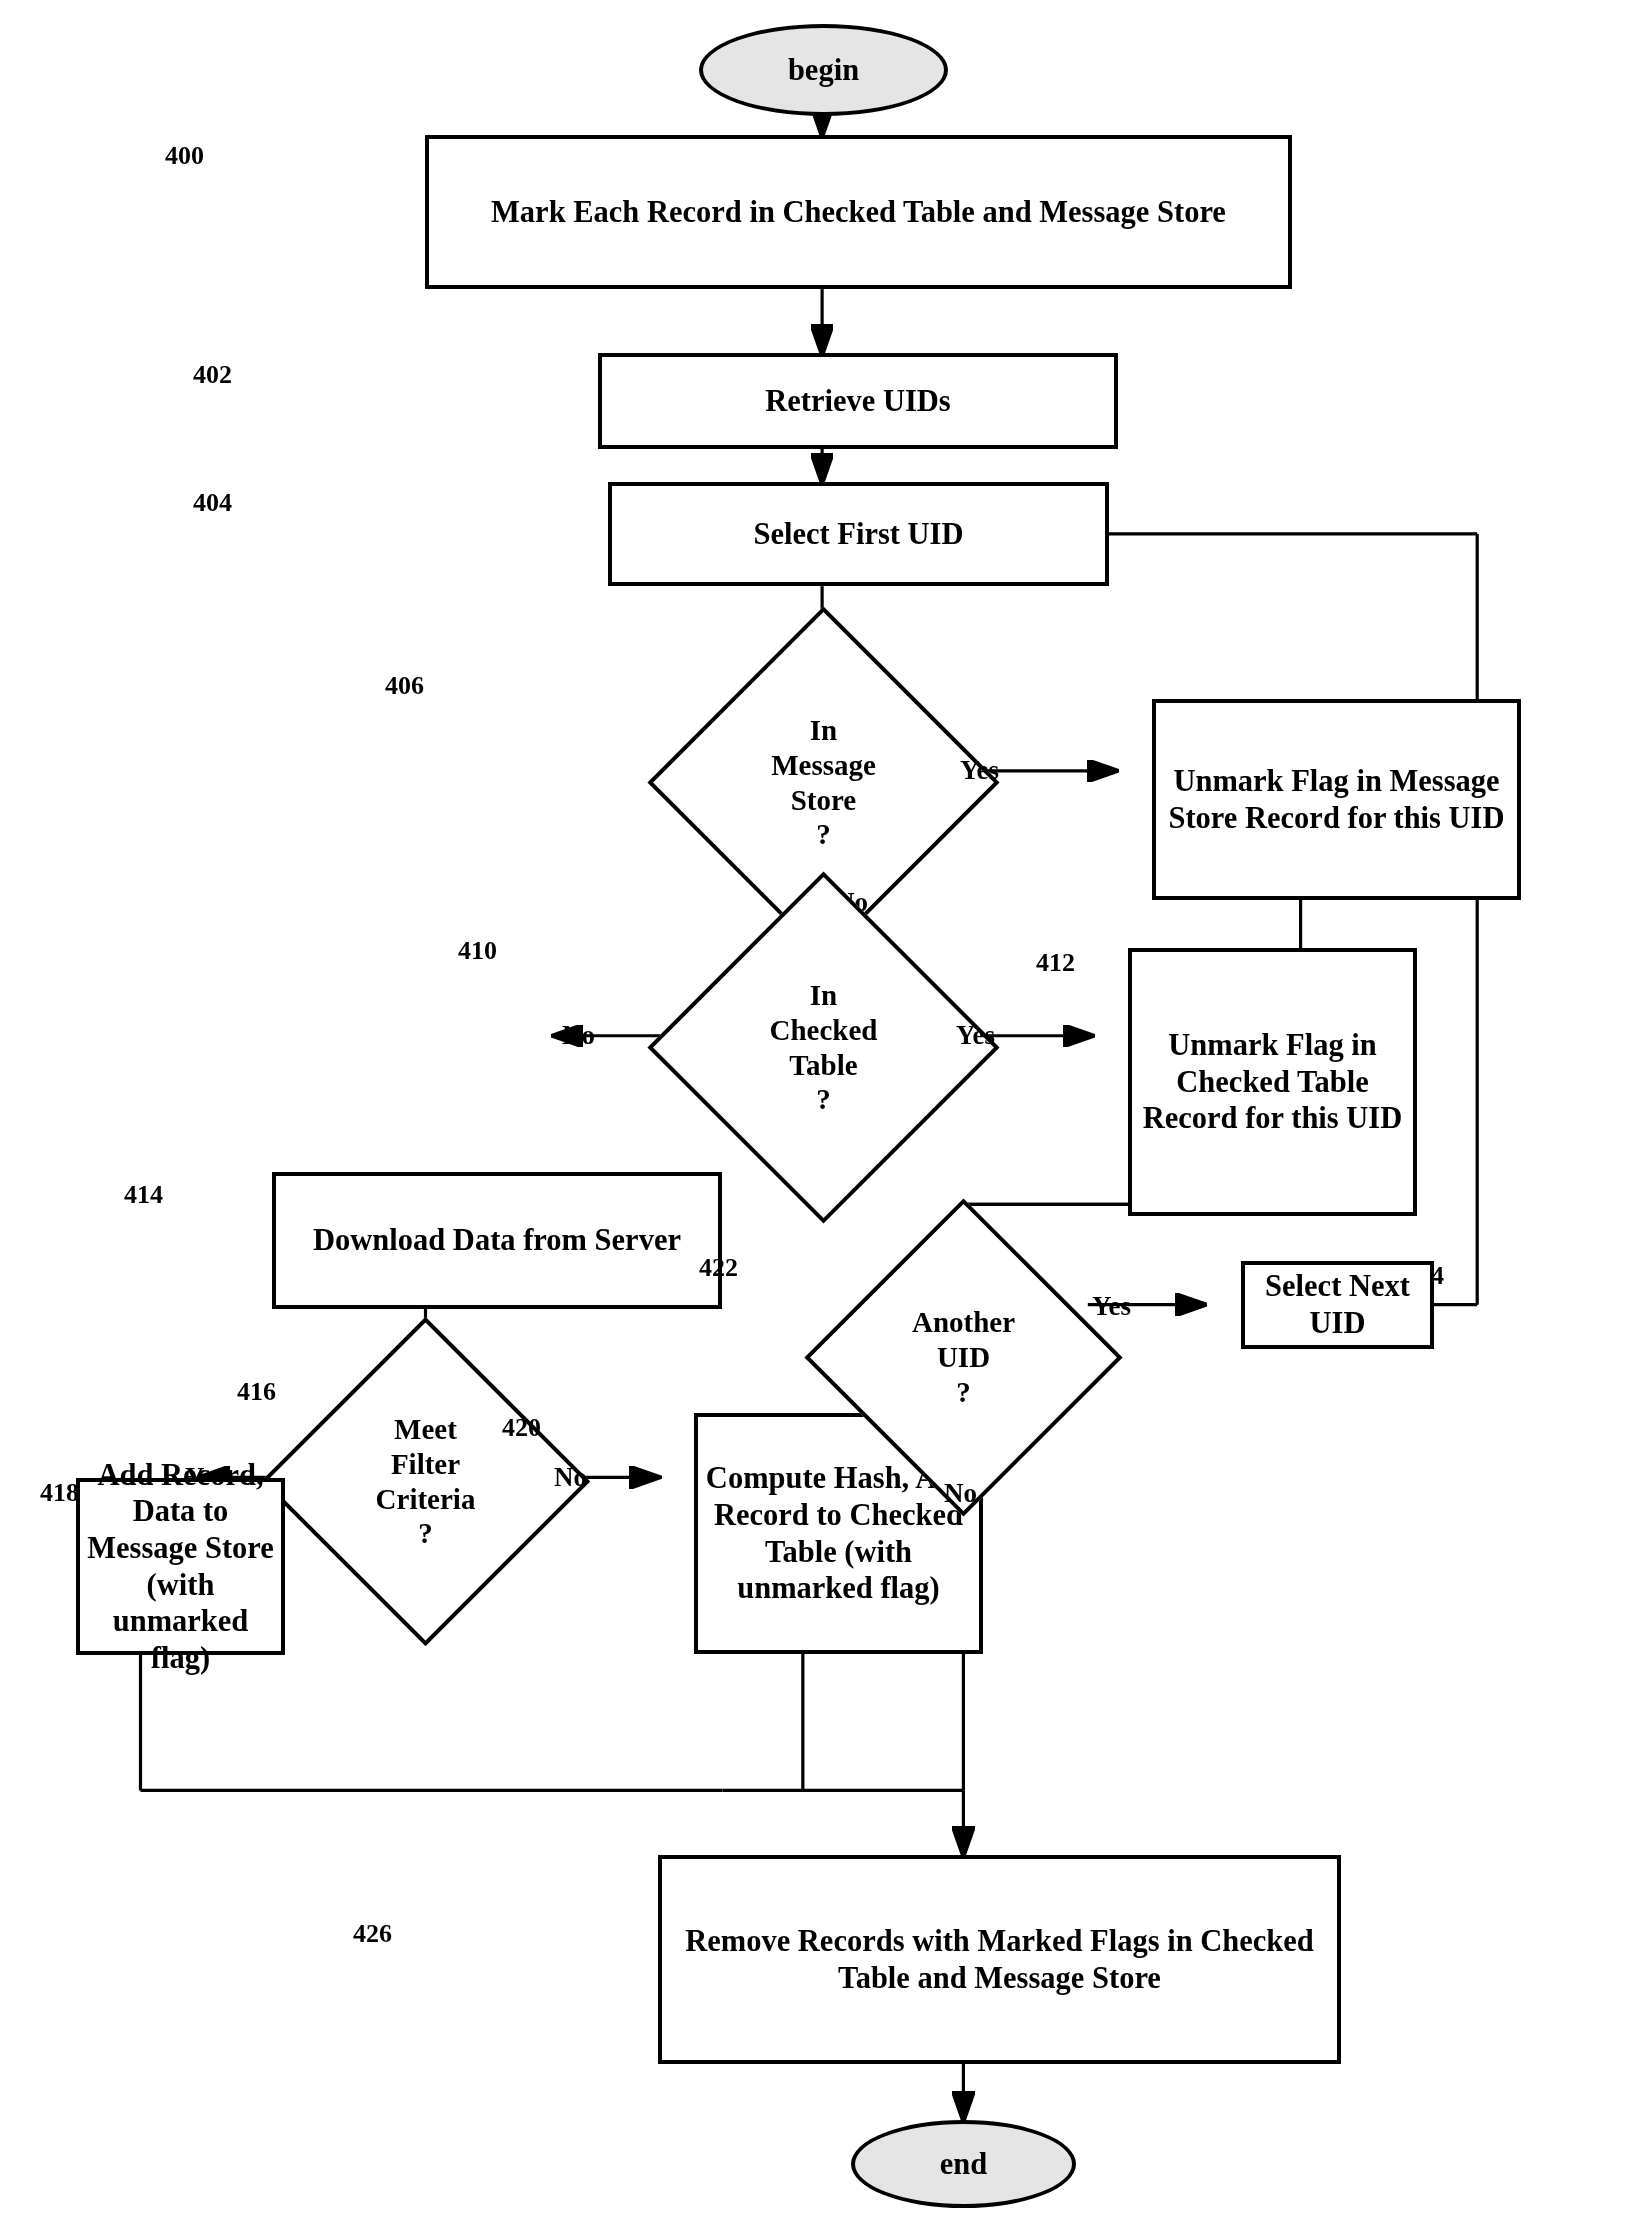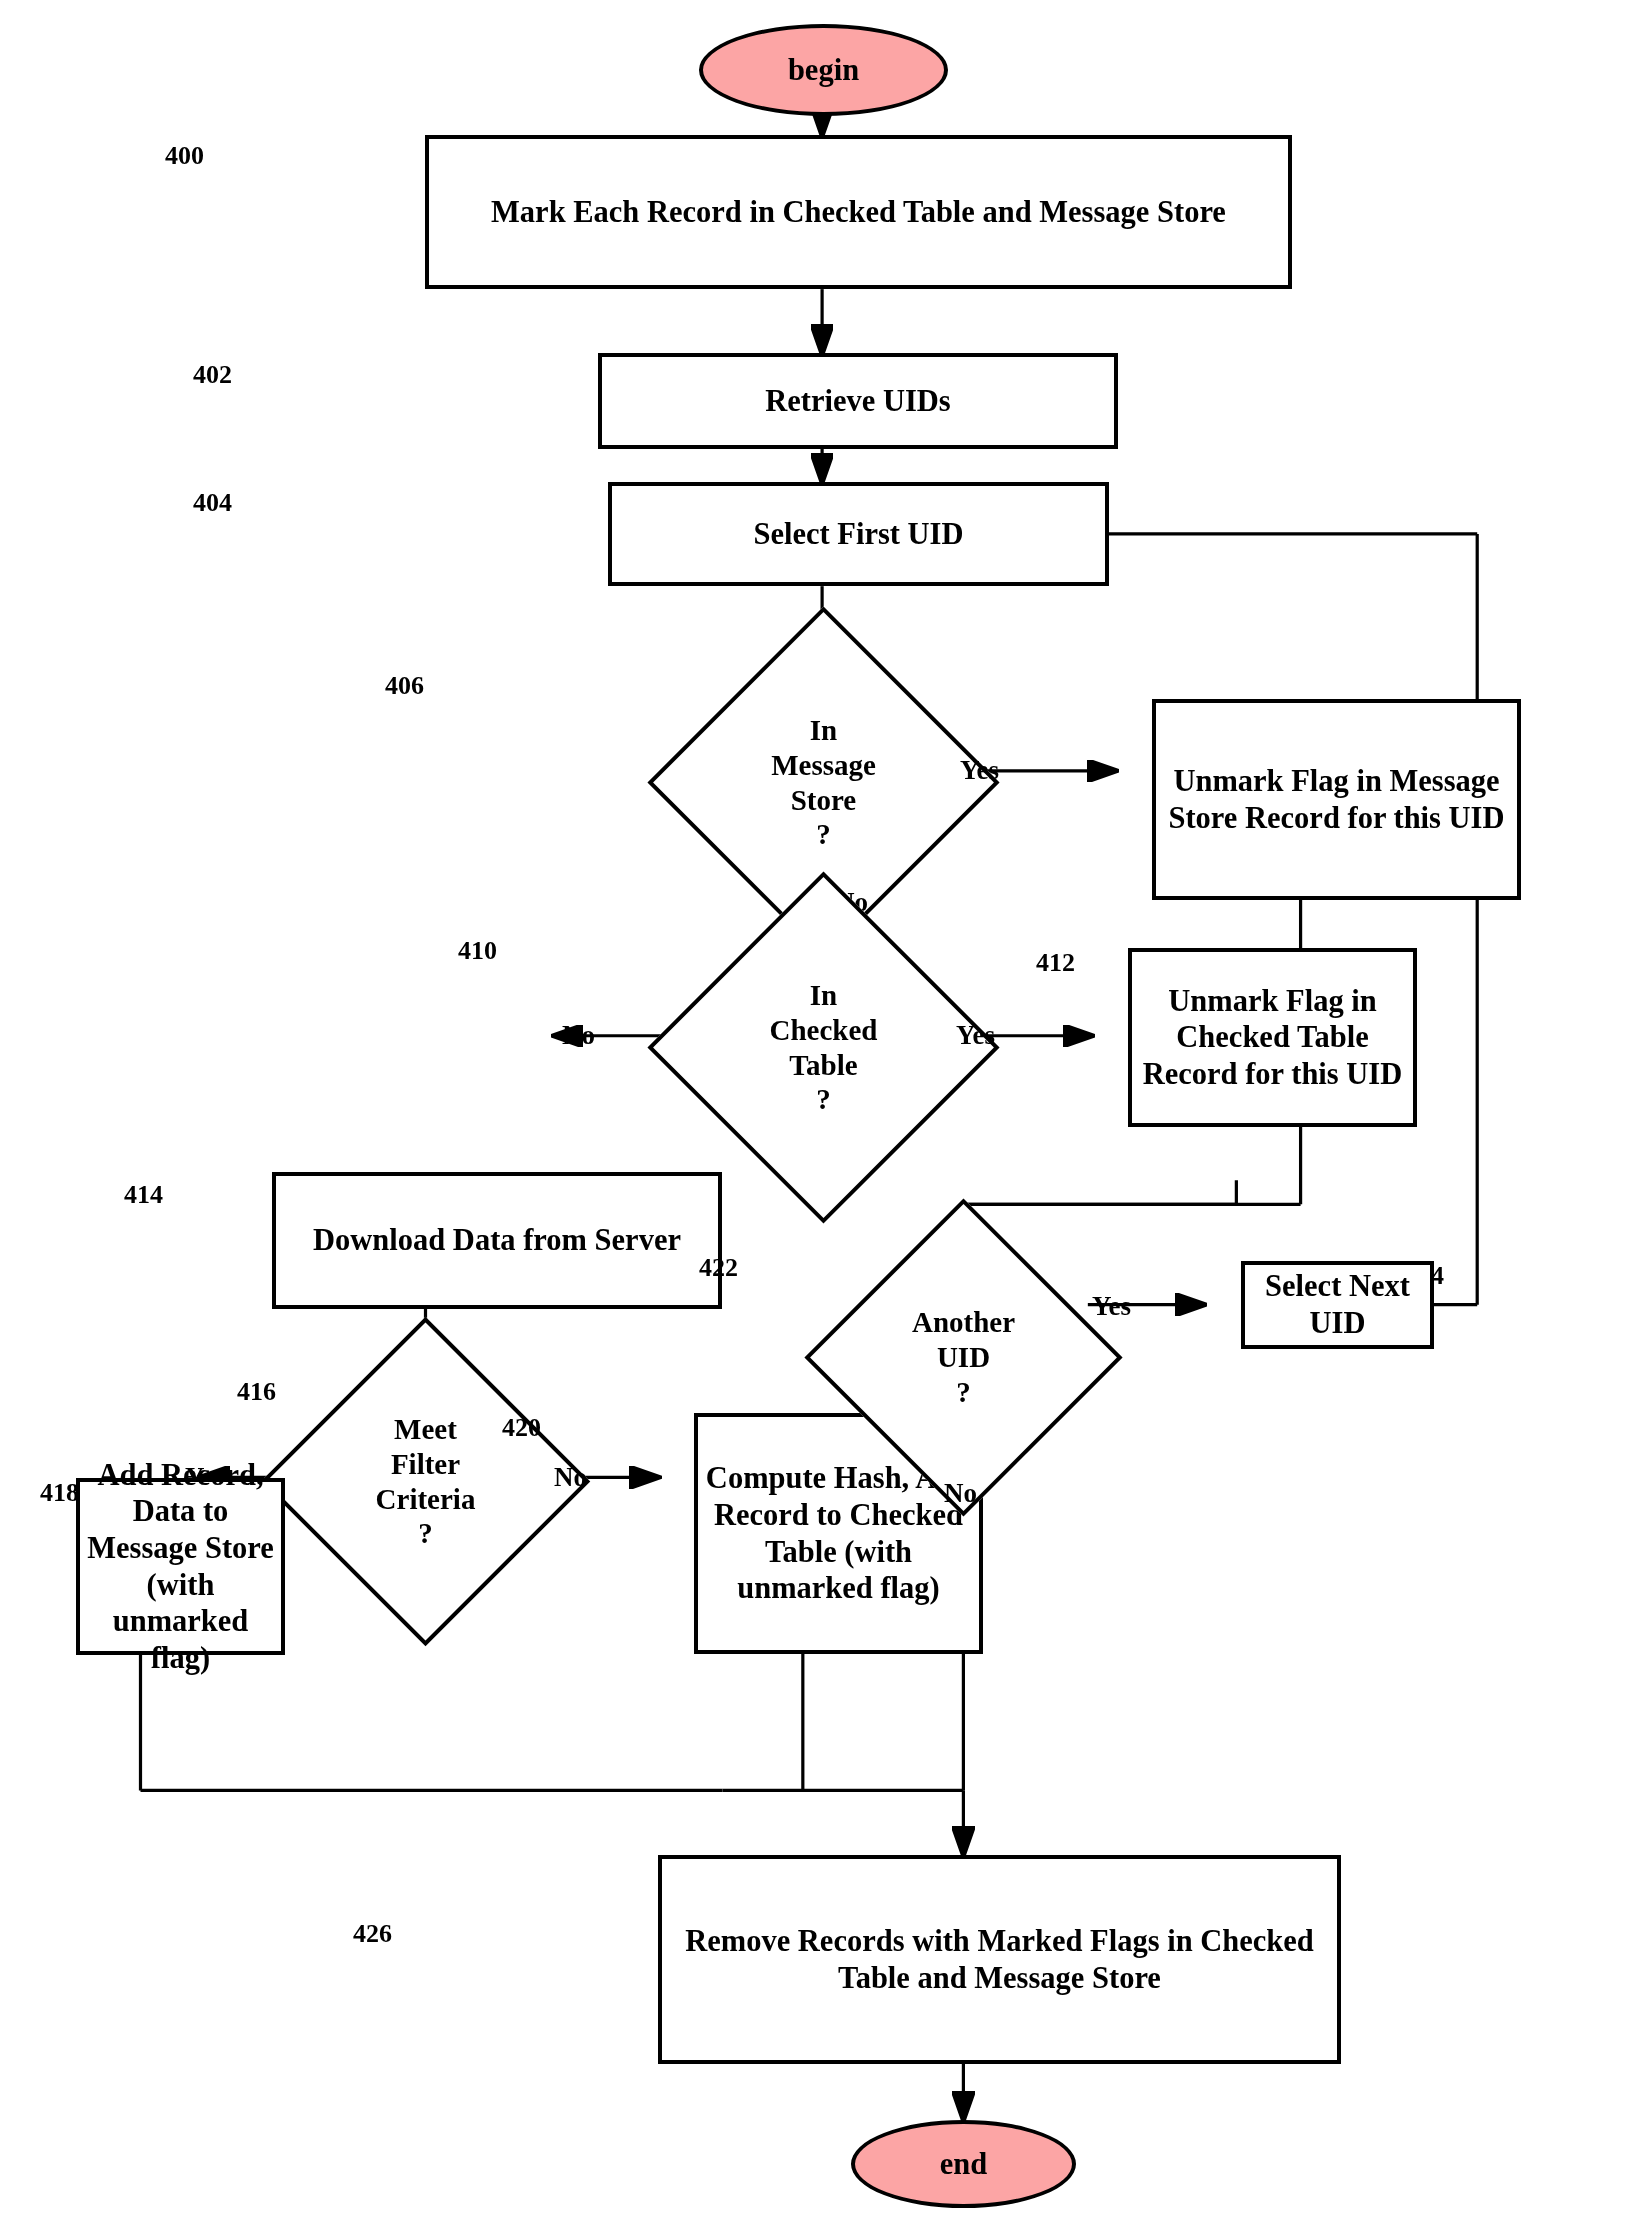--- a/index.html
+++ b/index.html
@@ -28,21 +28,21 @@
       font-weight: bold;
       line-height: 1.2;
     }
     .rect {
       border: 4px solid #000;
       background: #fff;
       margin-left: 36px;
     }
     .oval {
       border: 4px solid #000;
-      background: #fca5a5;
+      background: #e5e5e5;
       border-radius: 50%;
     }
     .diamond {
       background: #fff;
       transform: rotate(45deg);
     }
     .diamond-content {
       transform: rotate(-45deg);
       display: flex;
       align-items: center;
@@ -180,21 +180,21 @@
   <div class="label" style="left:458px; top:936px;">410</div>
   <div class="node diamond" style="left:699px; top:923px; width:249px; height:249px; border:4px solid #000;">
     <div class="diamond-content">In<br>Checked<br>Table<br>?</div>
   </div>
 
   <div class="yes-no" style="left:562px; top:1020px;">No</div>
 
   <div class="yes-no" style="left:956px; top:1020px;">Yes</div>
 
   <div class="label" style="left:1036px; top:948px;">412</div>
-  <div class="node rect" style="left:1092px; top:948px; width:289px; height:179px;">
+  <div class="node rect" style="left:1092px; top:948px; width:289px; height:268px;">
     <span>Unmark Flag in Checked Table Record for this UID</span>
   </div>
 
   <div class="label" style="left:124px; top:1180px;">414</div>
   <div class="node rect" style="left:236px; top:1172px; width:450px; height:137px;">
     <span>Download Data from Server</span>
   </div>
 
   <div class="label" style="left:237px; top:1377px;">416</div>
   <div class="node diamond" style="left:309px; top:1365px; width:233px; height:233px; border:4px solid #000;">

